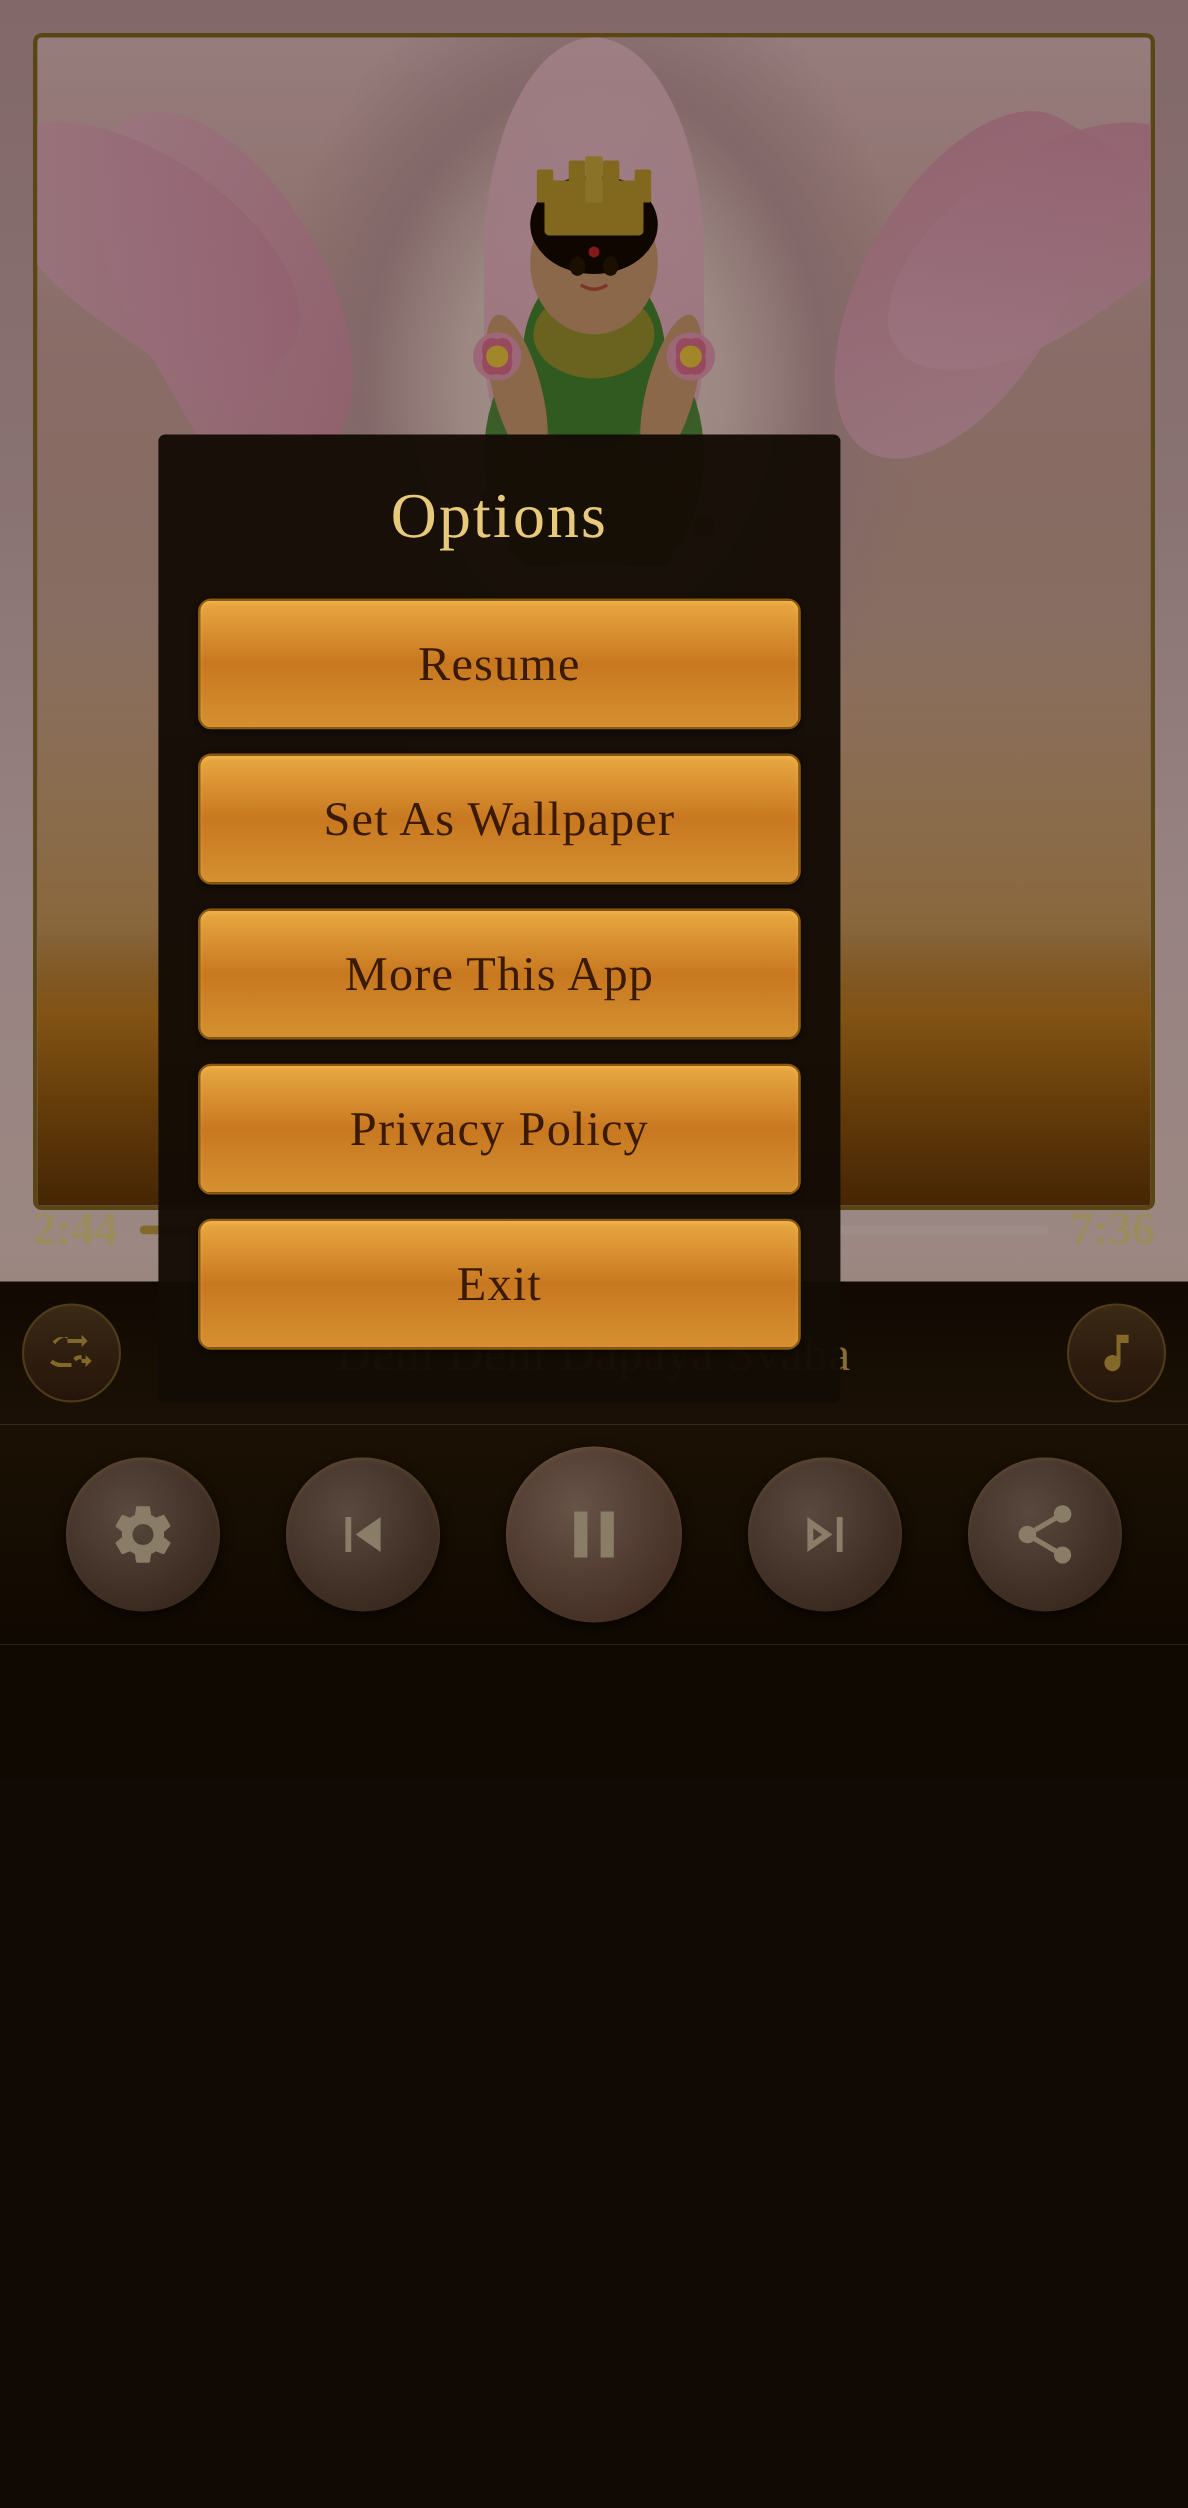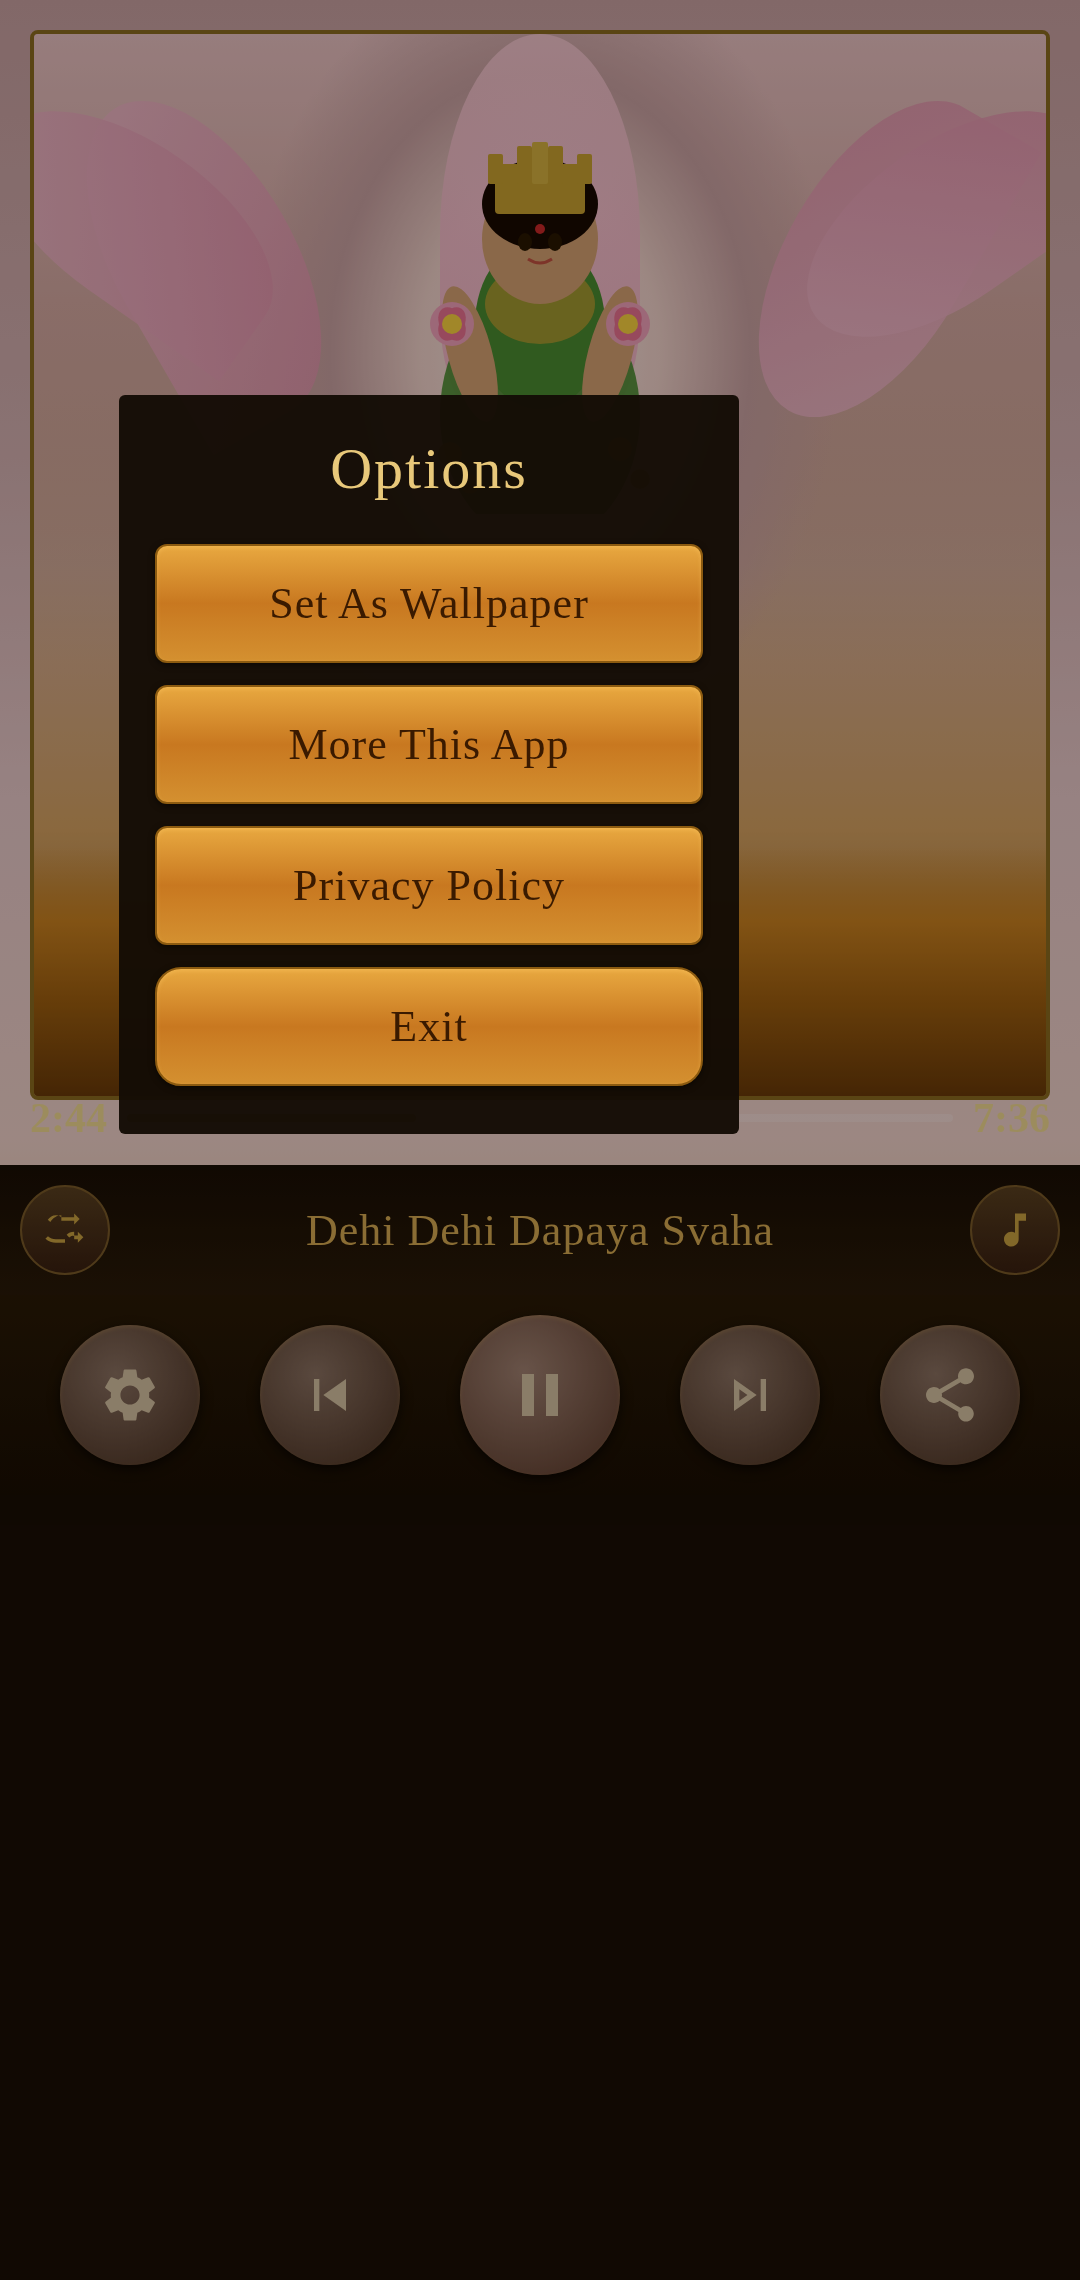--- a/index.html
+++ b/index.html
@@ -115,21 +115,21 @@
       width: 100%;
       height: 100%;
       background: rgba(0,0,0,0.35);
       z-index: 10;
     }
 
     
     .options-dialog {
       position: absolute;
       top: 395px;
-      left: 119px;
+      left: 144px;
       width: 620px;
       background: rgba(20, 12, 5, 0.97);
       border-radius: 6px;
       z-index: 20;
       padding: 40px 36px 48px;
     }
 
     .options-title {
       text-align: center;
       font-size: 58px;
@@ -152,21 +152,20 @@
       font-size: 44px;
       font-family: Georgia, serif;
       text-align: center;
       cursor: pointer;
       letter-spacing: 1px;
       box-shadow: inset 0 2px 4px rgba(255,200,100,0.4), 0 2px 6px rgba(0,0,0,0.5);
     }
 
     .option-btn:last-child {
       margin-bottom: 0;
-      border-radius: 26px;
     }
 
     
     .time-bar {
       position: absolute;
       top: 1078px;
       left: 30px;
       right: 30px;
       height: 80px;
       z-index: 5;
@@ -355,20 +354,21 @@
 
     <div class="coins-area"></div>
   </div>
 </div>
 
 <div class="overlay"></div>
 
 <div class="options-dialog">
   <div class="options-title">Options</div>
 
+  <button class="option-btn">Resume</button>
   <button class="option-btn">Set As Wallpaper</button>
   <button class="option-btn">More This App</button>
   <button class="option-btn">Privacy Policy</button>
   <button class="option-btn">Exit</button>
 </div>
 
 <div class="time-bar">
   <span class="time-left">2:44</span>
   <div class="progress-bar-container">
     <div class="progress-bar-fill"></div>

